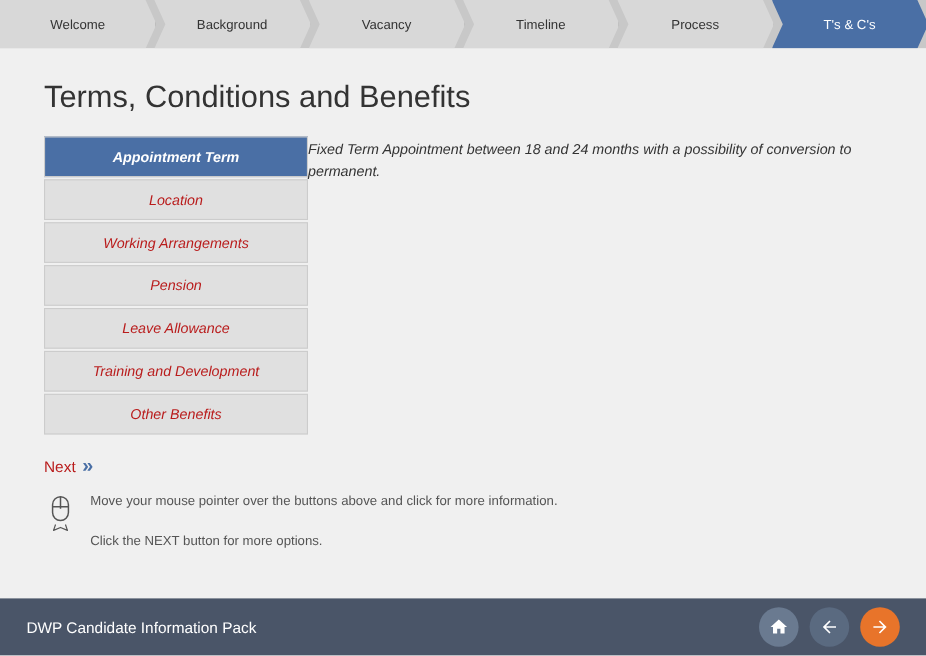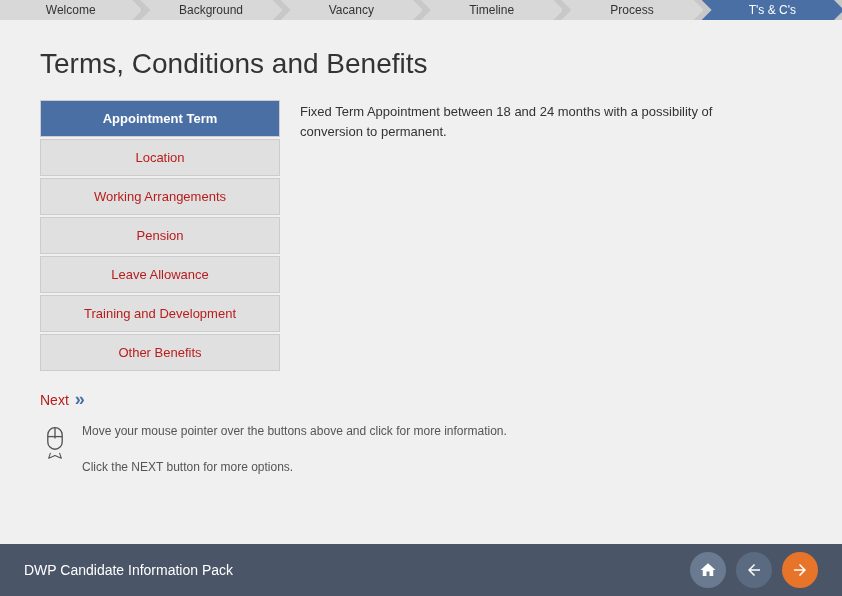--- a/index.html
+++ b/index.html
@@ -9,21 +9,21 @@
       width: 842px;
       height: 596px;
       overflow: hidden;
       position: relative;
     }
 
     
     .top-nav {
       display: flex;
       background: #c8c8c8;
-      height: 20px;
+      height: 44px;
     }
     .nav-item {
       flex: 1;
       display: flex;
       align-items: center;
       justify-content: center;
       background: #d8d8d8;
       font-size: 12px;
       color: #333;
       border-right: 1px solid #bbb;
@@ -48,21 +48,21 @@
 
     .page-title {
       font-size: 28px;
       color: #333;
       margin-bottom: 20px;
       font-weight: normal;
     }
 
     .layout {
       display: flex;
-      gap: 20px;
+      font-style: italic;
     }
 
     
     .left-menu {
       width: 240px;
       flex-shrink: 0;
     }
     .menu-item {
       background: #e0e0e0;
       border: 1px solid #ccc;

